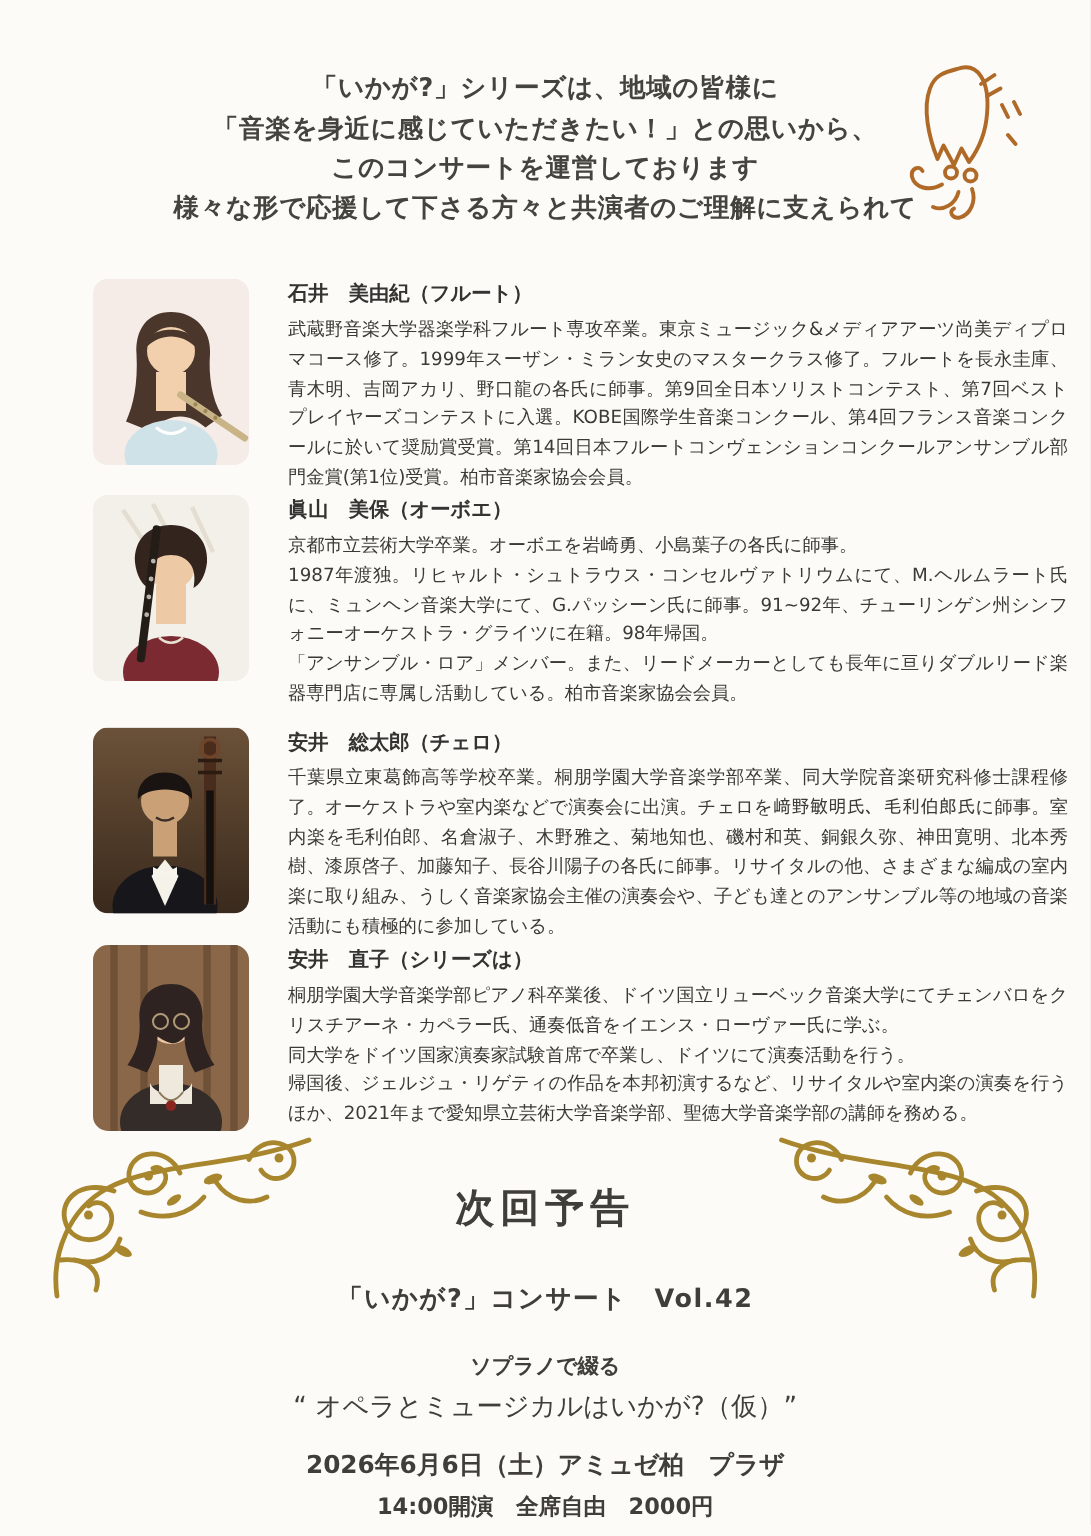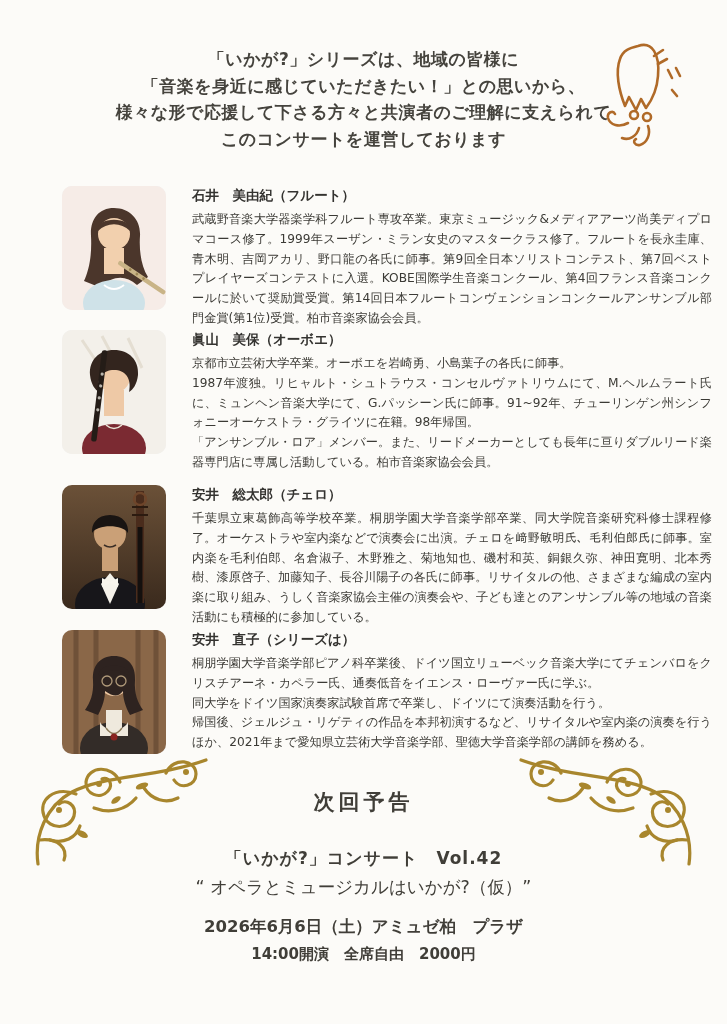--- a/index.html
+++ b/index.html
@@ -23,41 +23,41 @@
   .photo {
     width:104px; height:124px; flex:0 0 auto;
     border-radius:10px; overflow:hidden; background:#eee;
   }
   .photo svg { display:block; width:100%; height:100%; }
   .pinfo { flex:1; min-width:0; }
   .pname { font-size:13.5px; font-weight:bold; color:#343330; margin:1px 0 5px; }
   .pbio  { font-size:12.2px; line-height:1.62; color:#3b3a35; white-space:pre-line; text-align:justify; }
   
   .announcement { position:absolute; top:788px; left:0; right:0; text-align:center; color:#403e38; }
-  .a-heading { font-size:21px; font-weight:600; letter-spacing:4px; }
+  .a-heading { font-size:26px; font-weight:600; letter-spacing:4px; }
   .a-series  { font-size:17px; font-weight:600; letter-spacing:1px; margin-top:31px; }
   .a-sub     { font-size:14px; font-weight:600; margin-top:25px; }
   .a-title   { font-size:17.5px; font-weight:400; margin-top:5px; }
   .a-date    { font-size:16.5px; font-weight:600; margin-top:17px; }
   .a-time    { font-size:15px; font-weight:600; margin-top:7px; }
   
   .flourish { position:absolute; top:748px; width:190px; height:120px; }
   .flourish-left  { left:24px; }
   .flourish-right { right:24px; transform:scaleX(-1); }
 </style>
 </head>
 <body>
 
 <div class="page">
 
   <div class="intro">
     <div>「いかが?」シリーズは、地域の皆様に</div>
     <div>「音楽を身近に感じていただきたい！」との思いから、</div>
+    <div>このコンサートを運営しております</div>
     <div>様々な形で応援して下さる方々と共演者のご理解に支えられて</div>
-    <div>このコンサートを運営しております</div>
   </div>
 
   <svg class="doodle" viewBox="0 0 96 120">
     <g fill="none" stroke="#b06a28" stroke-width="2.6" stroke-linecap="round" stroke-linejoin="round">
       <path d="M40,8 C54,3 62,16 60,38 C59,52 54,62 48,70 L43,61 L38,72 L31,59 L27,68 C21,53 17,34 22,21 C25,12 32,10 40,8 Z"></path>
       <path d="M56,18 l9,-6 M60,26 l9,-5"></path>
       <circle cx="36" cy="77" r="4"></circle>
       <circle cx="49" cy="79" r="4"></circle>
       <path d="M30,85 C21,90 12,87 10,80 C9,74 15,72 17,76"></path>
       <path d="M41,90 C39,98 31,103 24,100"></path>
@@ -209,18 +209,19 @@
       <circle cx="162" cy="24" r="3"></circle>
       <ellipse cx="118" cy="38" rx="6.5" ry="3" transform="rotate(-20 118 38)"></ellipse>
       <ellipse cx="58" cy="86" rx="6.5" ry="3" transform="rotate(28 58 86)"></ellipse>
       <ellipse cx="92" cy="52" rx="5.5" ry="2.6" transform="rotate(-35 92 52)"></ellipse>
     </g>
   </svg>
 
   <div class="announcement">
     <div class="a-heading">次回予告</div>
     <div class="a-series">「いかが?」コンサート　Vol.42</div>
+    <div class="a-sub">ソプラノで綴る</div>
     <div class="a-title">“ オペラとミュージカルはいかが?（仮）”</div>
     <div class="a-date">2026年6月6日（土）アミュゼ柏　プラザ</div>
     <div class="a-time">14:00開演　全席自由　2000円</div>
   </div>
 
 </div>
 
 </body></html>

